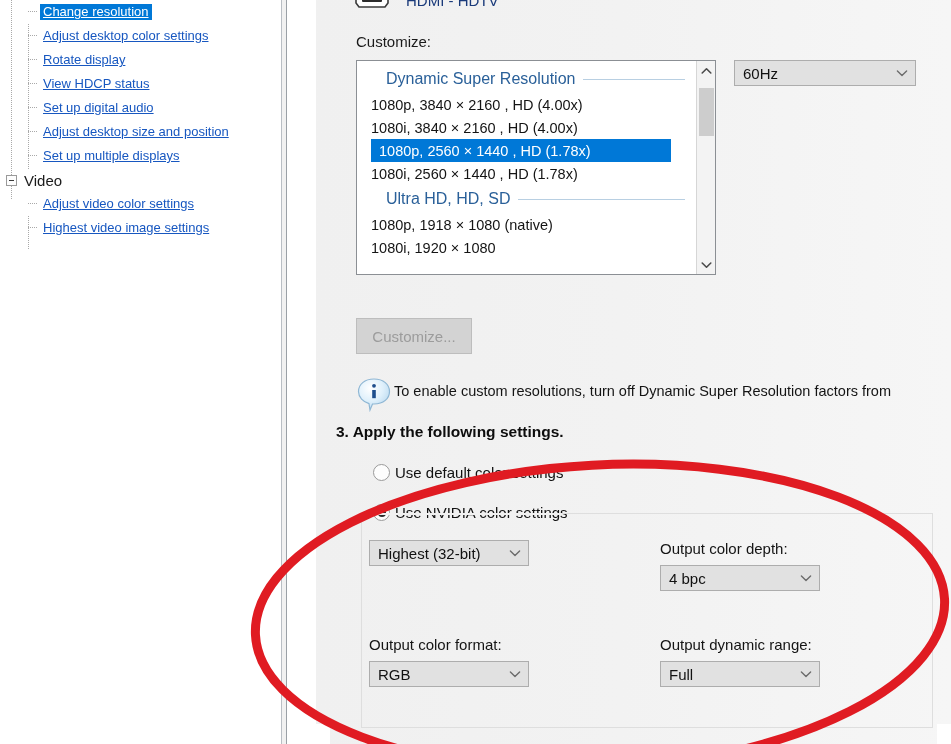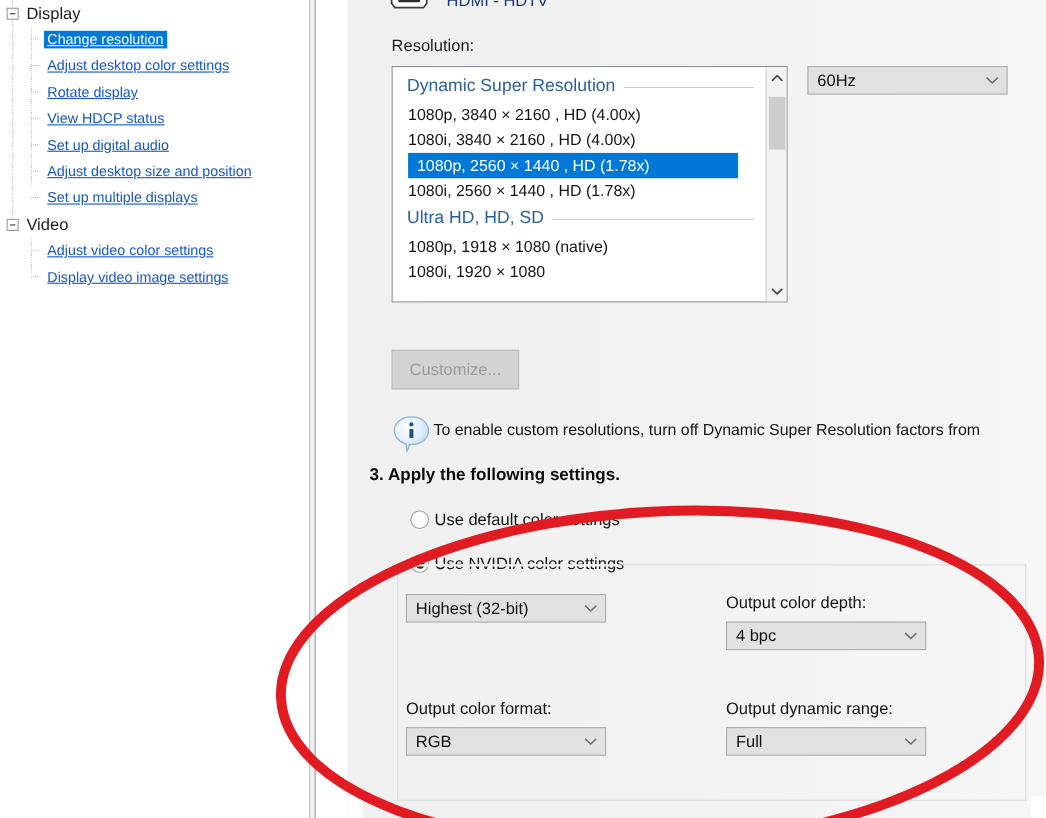--- a/index.html
+++ b/index.html
@@ -158,21 +158,21 @@
   }
   #res-items {
     position: absolute;
     left: 0; top: 0; right: 20px; bottom: 0;
     overflow: hidden;
     padding-top: 4px;
   }
   .group-head {
     display: flex; align-items: center;
     height: 28px;
-    padding-left: 13px;
+    padding-left: 29px;
     padding-right: 10px;
     text-align: center;
   }
   .group-head .gh-text {
     font-size: 16px;
     color: #2a6099;
     white-space: nowrap;
     flex: 0 0 auto;
   }
   .group-head .gh-rule {
@@ -329,21 +329,21 @@
   }
 
   .setting-block { position: absolute; }
   .setting-label {
     font-size: 15px;
     color: #141414;
     white-space: nowrap;
     margin-bottom: 8px;
   }
   .setting-combo {
-    width: 182px; height: 26px;
+    width: 160px; height: 26px;
     background: #e1e1e1;
     border: 1px solid #adadad;
     display: flex; align-items: center;
   }
   #blk-desktop-depth { left: 53px; top: 540px; }
   #blk-output-depth  { left: 344px; top: 540px; }
   #blk-output-format { left: 53px; top: 636px; }
   #blk-output-range  { left: 344px; top: 636px; }
   #panel-clip-left {
     position: absolute;
@@ -383,24 +383,20 @@
 </style>
 </head>
 <body>
 
 <div id="root">
 
   <div id="tree-panel">
 
     <div class="vline" style="top:0px;height:200px;"></div>
 
-    <div class="tree-node tree-root" style="top:0px;">
-      <span class="expander"></span>
-      <span class="root-label">Display</span>
-    </div>
 
     <div class="childvline" style="top:24px;height:145px;"></div>
 
     <div class="tree-node tree-child" style="top:0px;">
       <span class="tline"></span>
       <span class="child-label selected">Change resolution</span>
     </div>
     <div class="tree-node tree-child">
       <span class="tline"></span>
       <span class="child-label">Adjust desktop color settings</span>
@@ -432,21 +428,21 @@
     </div>
 
     <div class="childvline" style="top:216px;height:34px;"></div>
 
     <div class="tree-node tree-child">
       <span class="tline"></span>
       <span class="child-label">Adjust video color settings</span>
     </div>
     <div class="tree-node tree-child">
       <span class="tline"></span>
-      <span class="child-label">Display video image settings</span>
+      <span class="child-label">Highest video image settings</span>
     </div>
   </div>
 
   <div id="splitter"></div>
   <div id="gutter"></div>
 
   <div id="content">
 
     <div id="panel-round-bg"></div>
     <div id="panel-round"></div>
@@ -454,21 +450,21 @@
     <div id="display-header">
       <span id="hdmi-icon">
         <svg width="40" height="22" viewBox="0 0 40 22">
           <path d="M4 8 L7 4 L33 4 L36 8 L36 14 L33 18 L7 18 L4 14 Z" fill="#ffffff" stroke="#3a3a3a" stroke-width="1.6"></path>
           <rect x="10" y="9" width="20" height="4" rx="1" fill="#2b2b2b"></rect>
         </svg>
       </span>
       <span class="hdr-text">HDMI - HDTV</span>
     </div>
 
-    <div id="res-label" class="field-label">Resolution:</div>
+    <div id="res-label" class="field-label">Customize:</div>
 
     <div id="res-list">
       <div id="res-items">
 
         <div class="group-head">
           <span class="gh-text">Dynamic Super Resolution</span>
           <span class="gh-rule"></span>
         </div>
         <div class="res-item">1080p, 3840 × 2160 , HD (4.00x)</div>
         <div class="res-item">1080i, 3840 × 2160 , HD (4.00x)</div>

